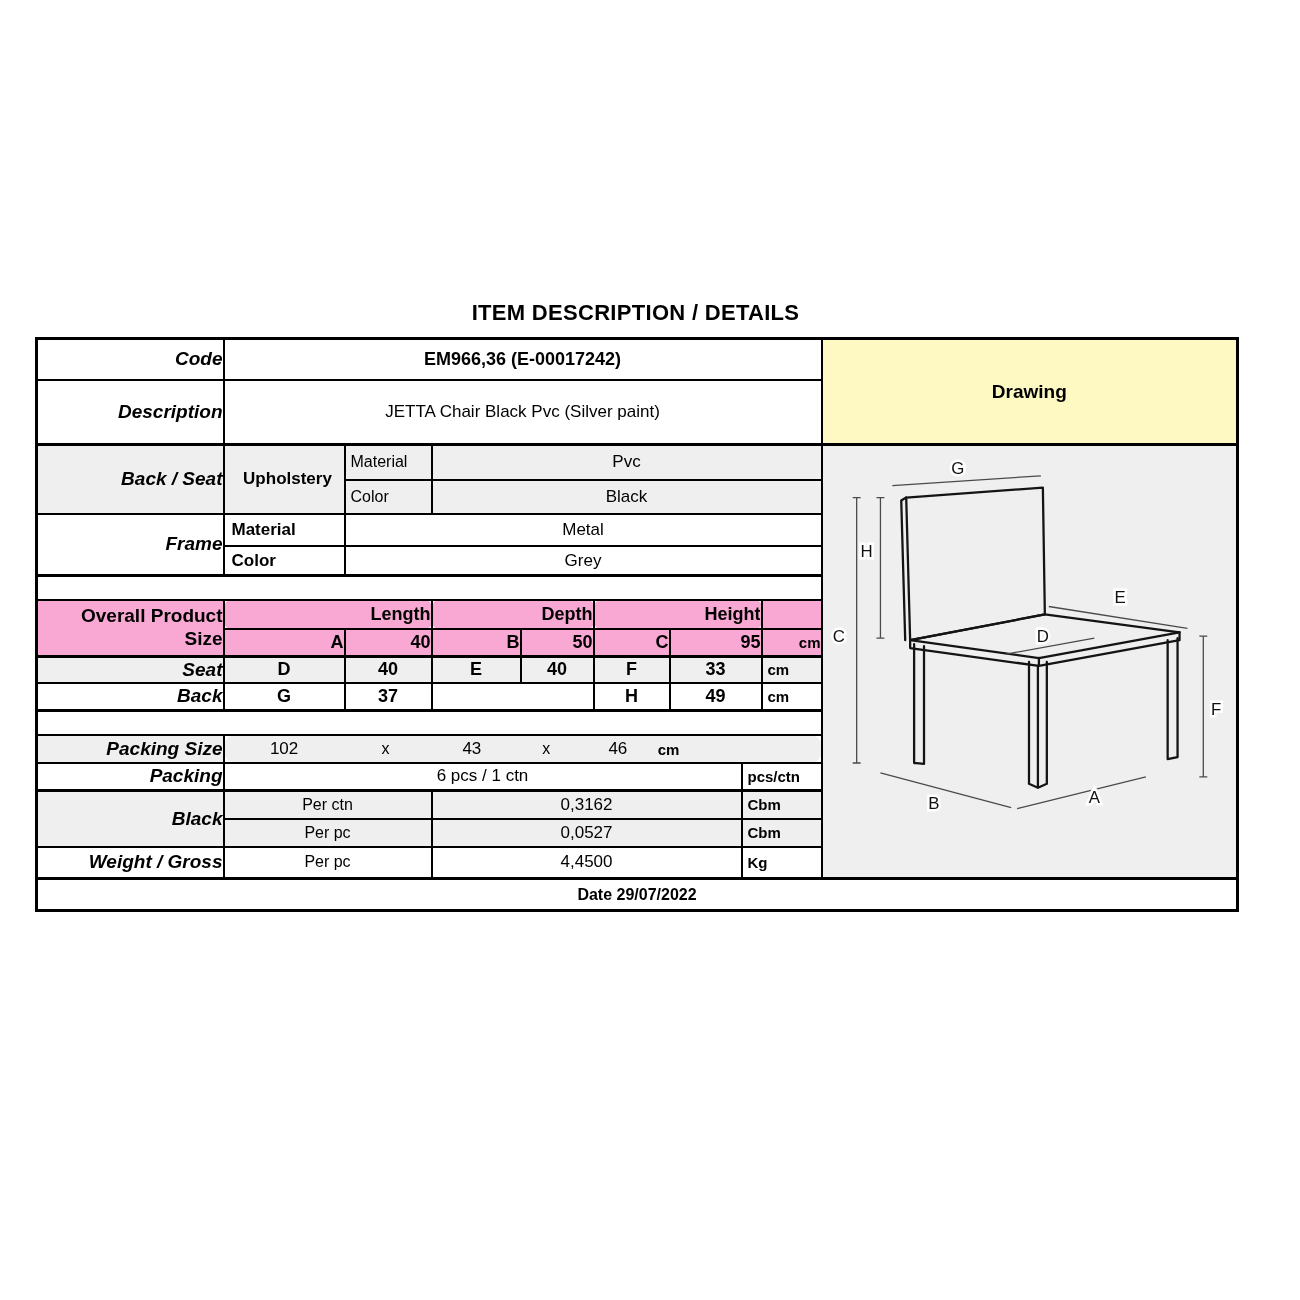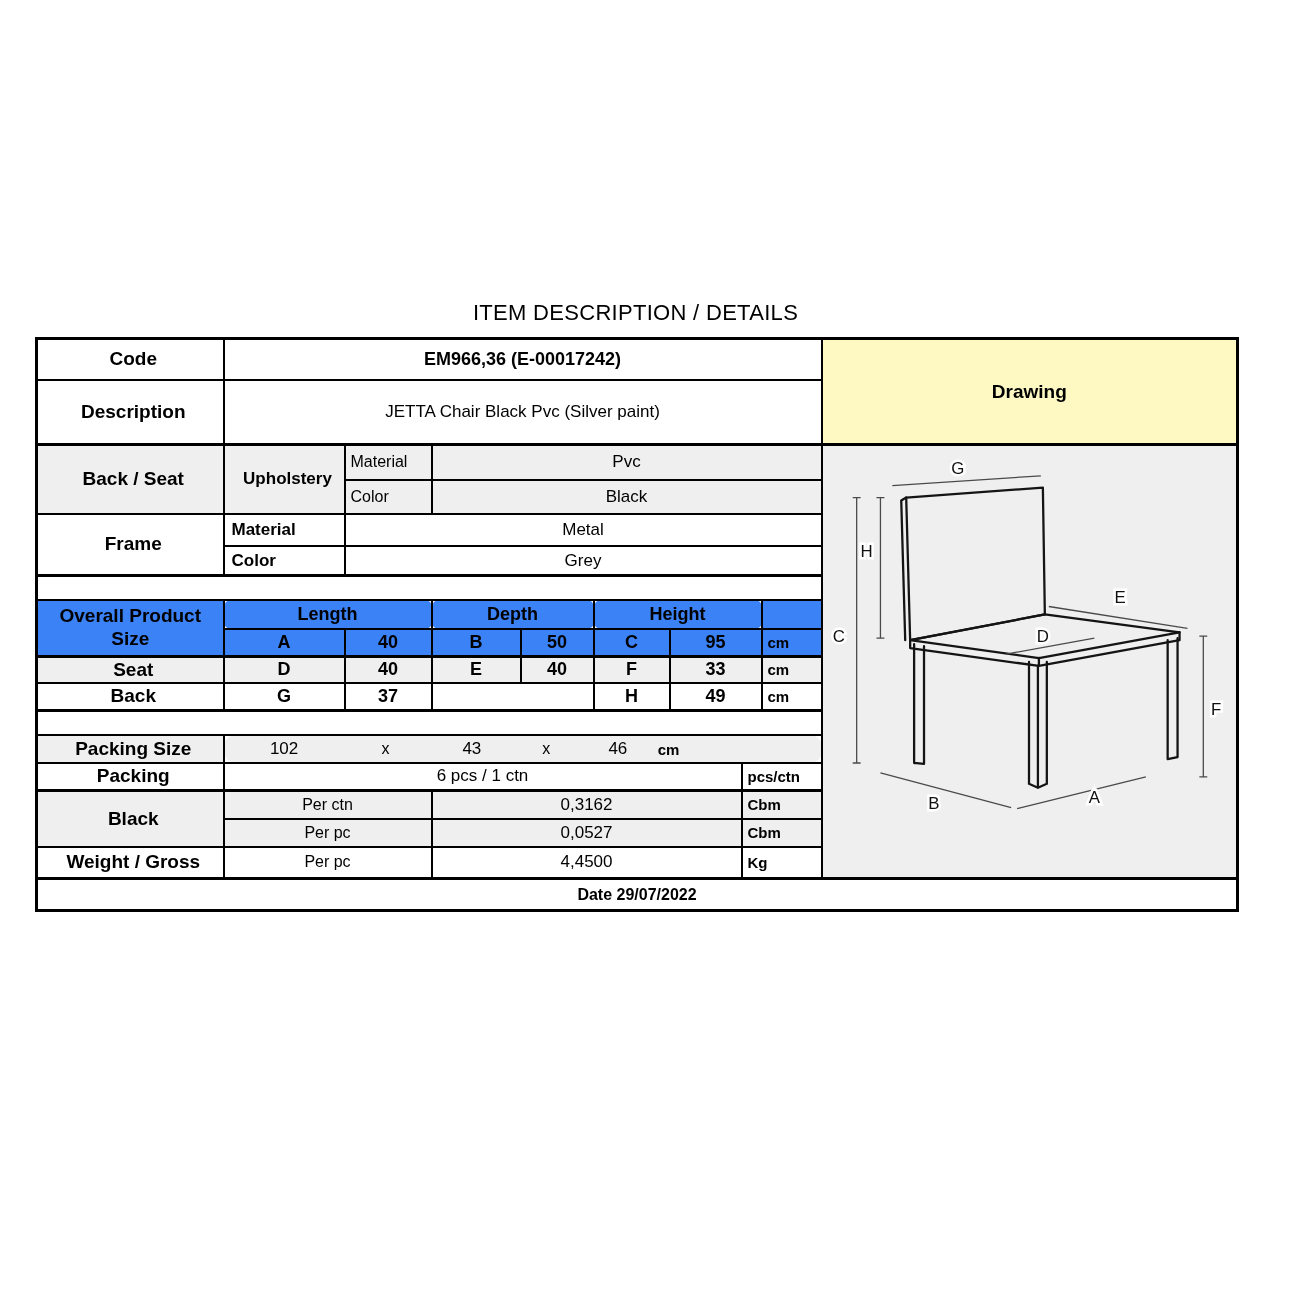--- a/index.html
+++ b/index.html
@@ -1,33 +1,33 @@
 <!DOCTYPE html>
 <html><head>
 <meta charset="utf-8">
 <style>
   html,body{margin:0;padding:0;background:#fff;}
   .page{position:relative;width:1300px;height:1300px;background:#ffffff;
         font-family:"Liberation Sans",sans-serif;color:#000;}
   .doc-title{position:absolute;left:35px;top:300px;width:1201px;text-align:center;
-        font-size:22px;font-weight:normal;letter-spacing:.3px;}
+        font-size:22px;font-weight:bold;letter-spacing:.3px;}
   table.spec{position:absolute;left:35px;top:337px;width:1201px;
         border-collapse:collapse;table-layout:fixed;border:3px solid #000;background:#fff;}
   td{border:2px solid #000;padding:0;font-size:17px;vertical-align:middle;overflow:hidden;}
-  .lbl{font-weight:bold;font-size:19px;text-align:center;padding-left:6px;white-space:nowrap;}
+  .lbl{font-weight:bold;font-size:19px;text-align:right;padding-left:6px;white-space:nowrap;font-style:italic;}
   .center{text-align:center;}
   .b{font-weight:bold;}
   .fs18{font-size:18px;border-radius:7px;}
   .fs16{font-size:16px;}
   .attr{padding-left:5px;font-size:16px;text-align:left;}
   .attr-b{padding-left:7px;font-size:17px;font-weight:bold;text-align:left;}
   .unit{font-size:15px;font-weight:bold;text-align:left;padding-left:5px;}
   .num{font-weight:bold;font-size:18px;text-align:center;}
   tr.shade>td{background:#efefef;}
-  tr.yellow>td{background:#3b82f6;}
+  tr.yellow>td{background:#f9a8d4;text-align:right;}
   td.canvas{background:#ffffff;padding:0;vertical-align:top;}
   .bt{border-top-width:3px;}
   .ops-label{font-weight:bold;font-size:19px;text-align:center;line-height:1.2;}
   .drawing-header{font-weight:bold;font-size:19px;text-align:center;background:#fef9c3;}
   .ps-cell{position:relative;border-radius:12px;}
   .ps-cell span{position:absolute;top:50%;transform:translate(-50%,-50%);white-space:nowrap;}
   .ps-num{font-size:17px;}
   .ps-x{font-size:16px;}
   .ps-unit{font-size:15px;font-weight:bold;}
   svg text{font-family:"Liberation Sans",sans-serif;font-size:17px;fill:#111;

